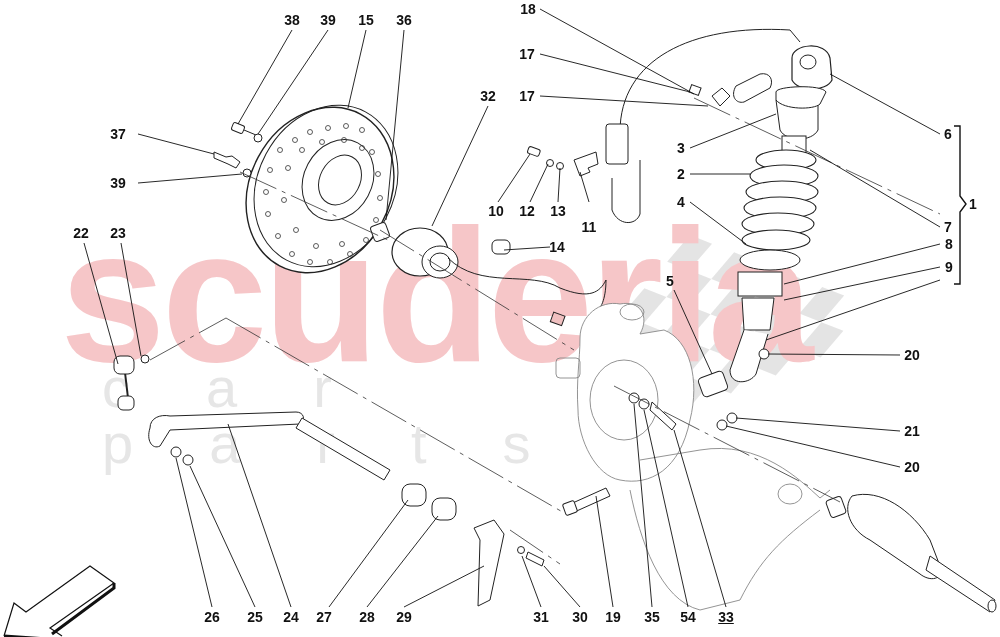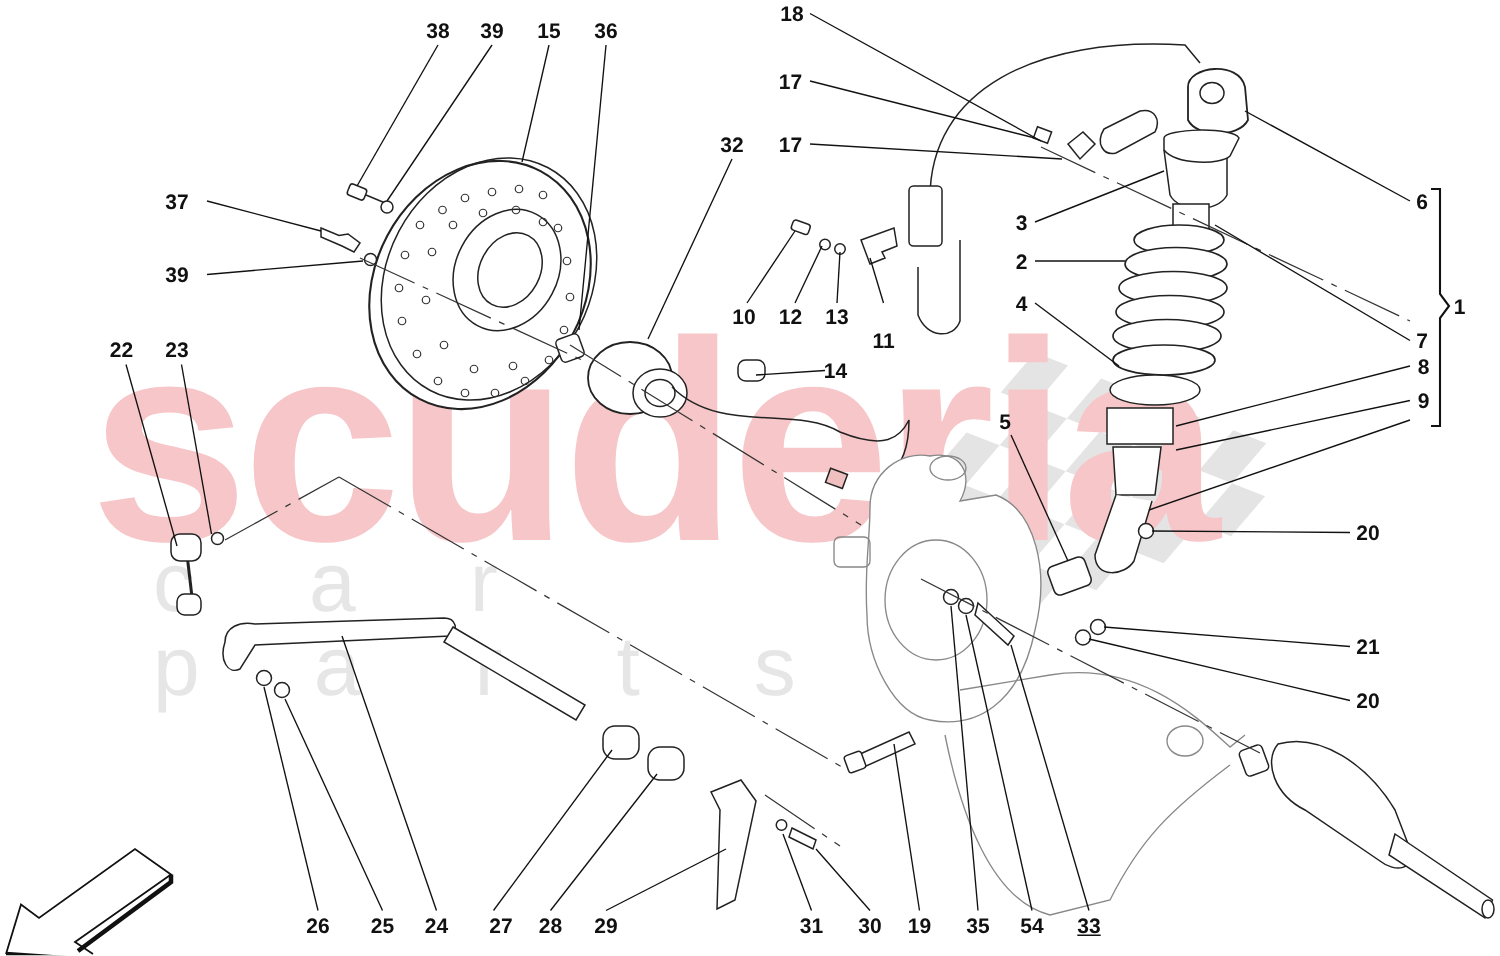--- a/index.html
+++ b/index.html
@@ -262,21 +262,21 @@
       <div class="lbl" style="left: 948px; top: 227px;">7</div>
       <div class="lbl" style="left: 949px; top: 244px;">8</div>
       <div class="lbl" style="left: 949px; top: 267px;">9</div>
       <div class="lbl" style="left: 973px; top: 204px;">1</div>
       <div class="lbl" style="left: 912px; top: 355px;">20</div>
       <div class="lbl" style="left: 912px; top: 431px;">21</div>
       <div class="lbl" style="left: 912px; top: 467px;">20</div>
       <div class="lbl" style="left: 212px; top: 617px;">26</div>
       <div class="lbl" style="left: 255px; top: 617px;">25</div>
       <div class="lbl" style="left: 291px; top: 617px;">24</div>
-      <div class="lbl" style="left: 334px; top: 617px;">27</div>
+      <div class="lbl" style="left: 324px; top: 617px;">27</div>
       <div class="lbl" style="left: 367px; top: 617px;">28</div>
       <div class="lbl" style="left: 404px; top: 617px;">29</div>
       <div class="lbl" style="left: 541px; top: 617px;">31</div>
       <div class="lbl" style="left: 580px; top: 617px;">30</div>
       <div class="lbl" style="left: 613px; top: 617px;">19</div>
       <div class="lbl" style="left: 652px; top: 617px;">35</div>
       <div class="lbl" style="left: 688px; top: 617px;">54</div>
       <div class="lbl" style="left: 726px; top: 617px; text-decoration: underline;">33</div>
     </div>
 </div>

